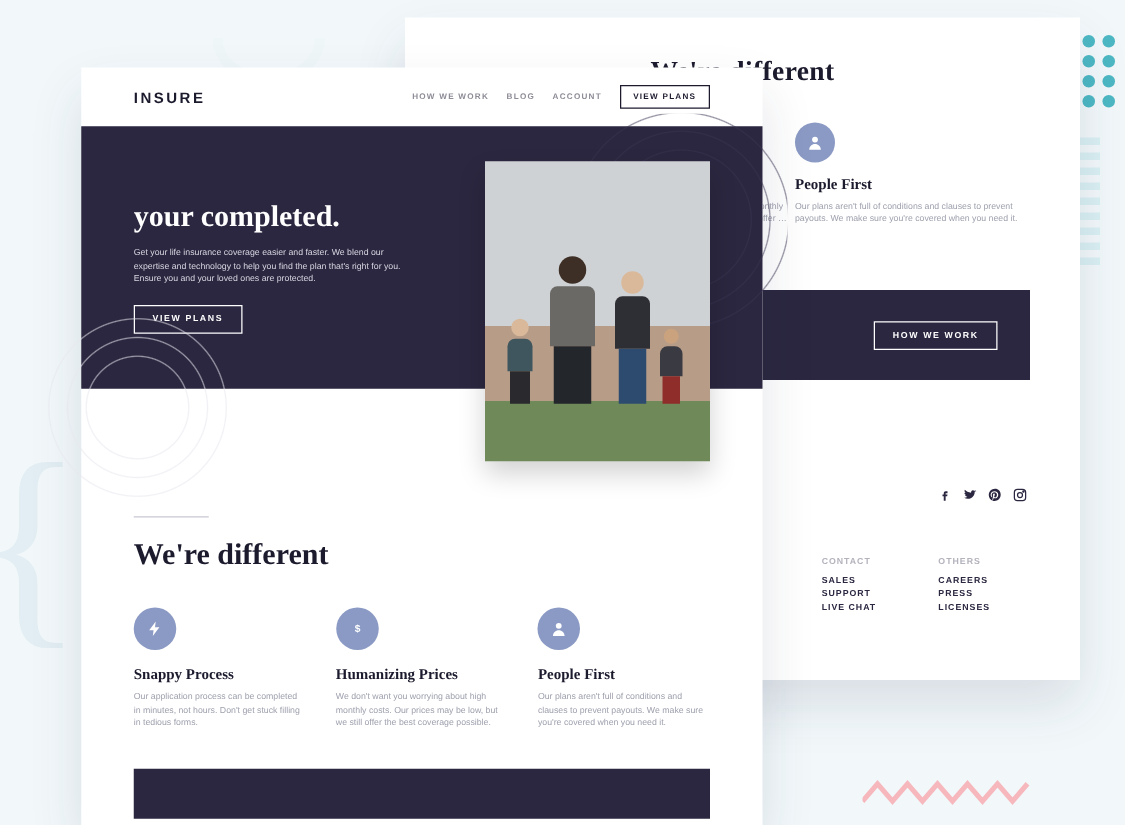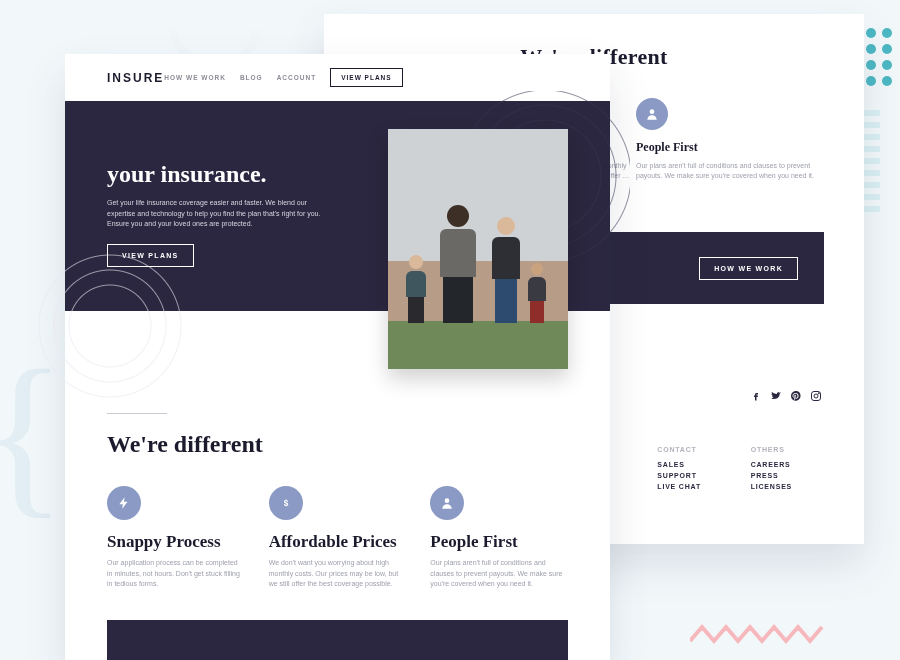--- a/index.html
+++ b/index.html
@@ -112,21 +112,21 @@
     font-size: 7px; color: #b3b3bd; font-weight: 700; margin-bottom: 8px;
     letter-spacing: .8px;
   }
   .back-footer a { display: block; margin-bottom: 4px; font-weight: 700; }
   
   .card-front {
     left: 65px; top: 54px;
     width: 545px; height: 606px;
   }
   .nav {
-    display: flex; align-items: center; justify-content: flex-start;
+    display: flex; align-items: center; justify-content: space-between;
     padding: 14px 42px;
   }
   .logo {
     font-weight: 800; letter-spacing: 2px; font-size: 12px; color: #1c1b2e;
   }
   .nav-right { display: flex; align-items: center; gap: 14px; }
   .nav-link {
     font-size: 6.5px; letter-spacing: 1px; color: #8d8c97; font-weight: 700;
   }
   .nav-btn {
@@ -206,21 +206,21 @@
   }
   .features h2::before {
     content:""; position:absolute; top:-18px; left:0;
     width:60px; height:1px; background:#c9c8d3;
   }
   .feat-grid {
     display: grid; grid-template-columns: repeat(3, 1fr); gap: 24px;
   }
   .feat-grid .icon-circle { width: 34px; height: 34px; }
   .feat-grid h4 {
-    font-family: Georgia, serif; font-weight: 700; font-size: 17px;
+    font-family: Georgia, serif; font-weight: 700; font-size: 12px;
     color: #1c1b2e; margin: 12px 0 6px;
   }
   .feat-grid p { font-size: 7px; color: #9ea0ad; line-height: 1.5; }
   .front-cta {
     margin: 30px 42px 0; height: 40px; background: #2b2740;
   }
   svg { display: block; }
 </style>
 </head>
 <body>
@@ -337,21 +337,21 @@
       <span class="nav-link">HOW WE WORK</span>
       <span class="nav-link">BLOG</span>
       <span class="nav-link">ACCOUNT</span>
       <button class="nav-btn">VIEW PLANS</button>
     </div>
   </div>
 
   <div class="hero">
     <h1>
       <br>
-      <span>your insurance.</span>
+      <span>your completed.</span>
     </h1>
     <p>Get your life insurance coverage easier and faster. We blend our expertise and technology to help you find the plan that's right for you. Ensure you and your loved ones are protected.</p>
     <button class="btn-outline">VIEW PLANS</button>
 
     <div class="hero-img" aria-label="family-walking-photo">
       <div class="person kid1">
           <div class="p-head"></div>
           <div class="p-body"></div>
           <div class="p-legs"></div>
         </div>
@@ -384,21 +384,21 @@
         </div>
         <h4>Snappy Process</h4>
         <p>Our application process can be completed in minutes, not hours. Don't get stuck filling in tedious forms.</p>
       </div>
       <div>
         <div class="icon-circle">
           <svg width="14" height="14" viewBox="0 0 24 24" fill="#fff">
               <text x="12" y="17" text-anchor="middle" font-size="14" font-weight="700" fill="#fff">$</text>
             </svg>
         </div>
-        <h4>Affordable Prices</h4>
+        <h4>Humanizing Prices</h4>
         <p>We don't want you worrying about high monthly costs. Our prices may be low, but we still offer the best coverage possible.</p>
       </div>
       <div>
         <div class="icon-circle">
           <svg width="14" height="14" viewBox="0 0 24 24" fill="#fff">
               <circle cx="12" cy="8" r="4"></circle>
               <path d="M4 22c0-4.4 3.6-8 8-8s8 3.6 8 8"></path>
             </svg>
         </div>
         <h4>People First</h4>

